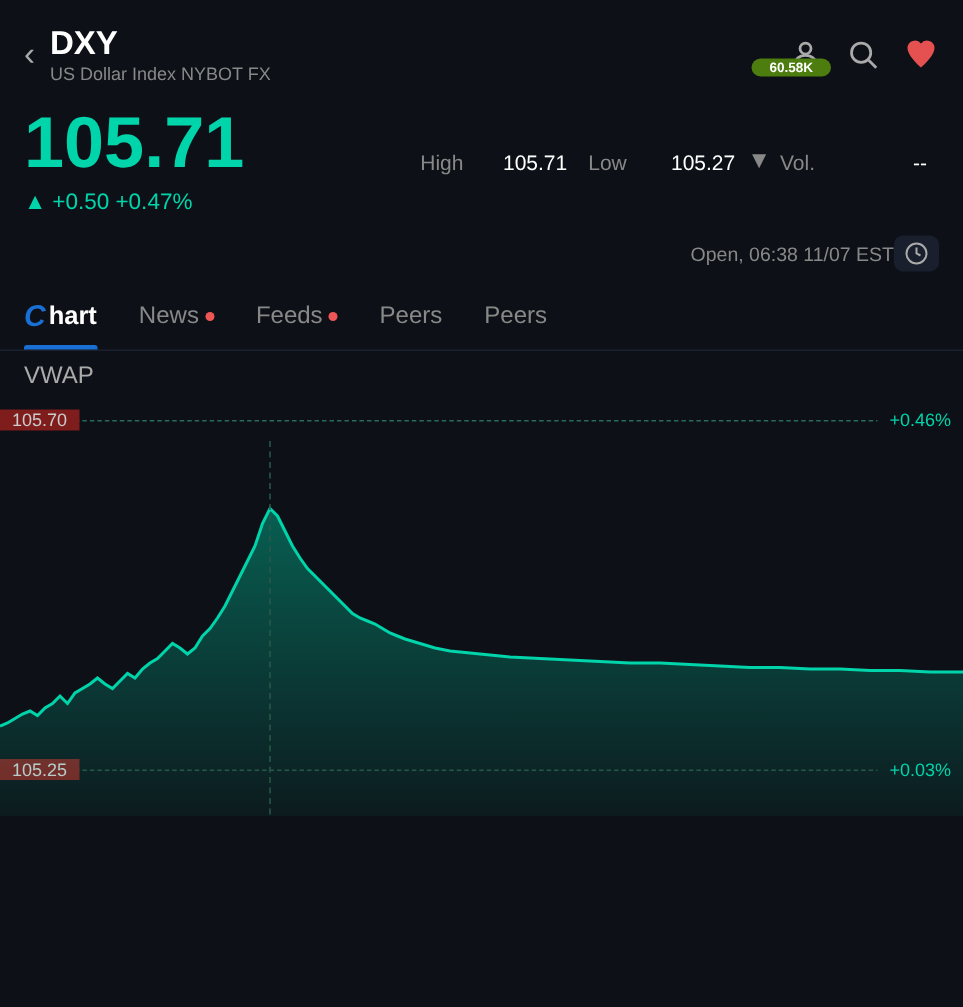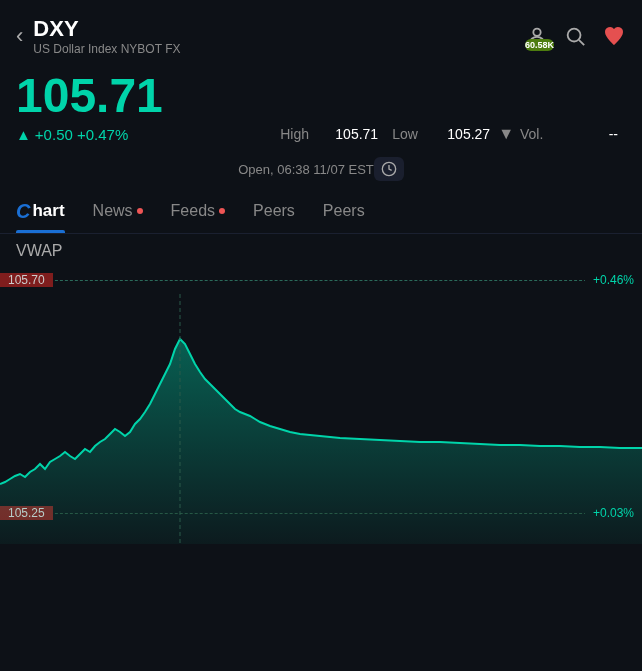--- a/index.html
+++ b/index.html
@@ -55,34 +55,34 @@
     }
     .user-badge {
       position: absolute;
       bottom: -4px;
       right: -6px;
       background: #4d7c0f;
       color: #fff;
       font-size: 9px;
       font-weight: 700;
       border-radius: 8px;
-      padding: 1px 0;
+      padding: 1px 12px;
       white-space: nowrap;
     }
     .search-icon-btn, .heart-icon-btn {
       cursor: pointer;
       display: flex;
       align-items: center;
     }
 
     
     .price-section {
       display: flex;
       justify-content: space-between;
-      align-items: flex-end;
+      align-items: center;
       padding: 8px 16px 8px 16px;
     }
     .price-left {}
     .main-price {
       font-size: 48px;
       font-weight: 700;
       color: #00d4aa;
       line-height: 1;
     }
     .price-change {
@@ -118,21 +118,21 @@
     }
     .stat-arrow {
       color: #888;
       font-size: 16px;
     }
 
     
     .open-time-row {
       display: flex;
       align-items: center;
-      justify-content: center;
+      justify-content: flex-end;
       padding: 6px 16px 10px 16px;
     }
     .open-time-text {
       color: #888888;
       font-size: 13px;
     }
     .clock-btn {
       background: #1a1f2e;
       border-radius: 6px;
       width: 30px;

